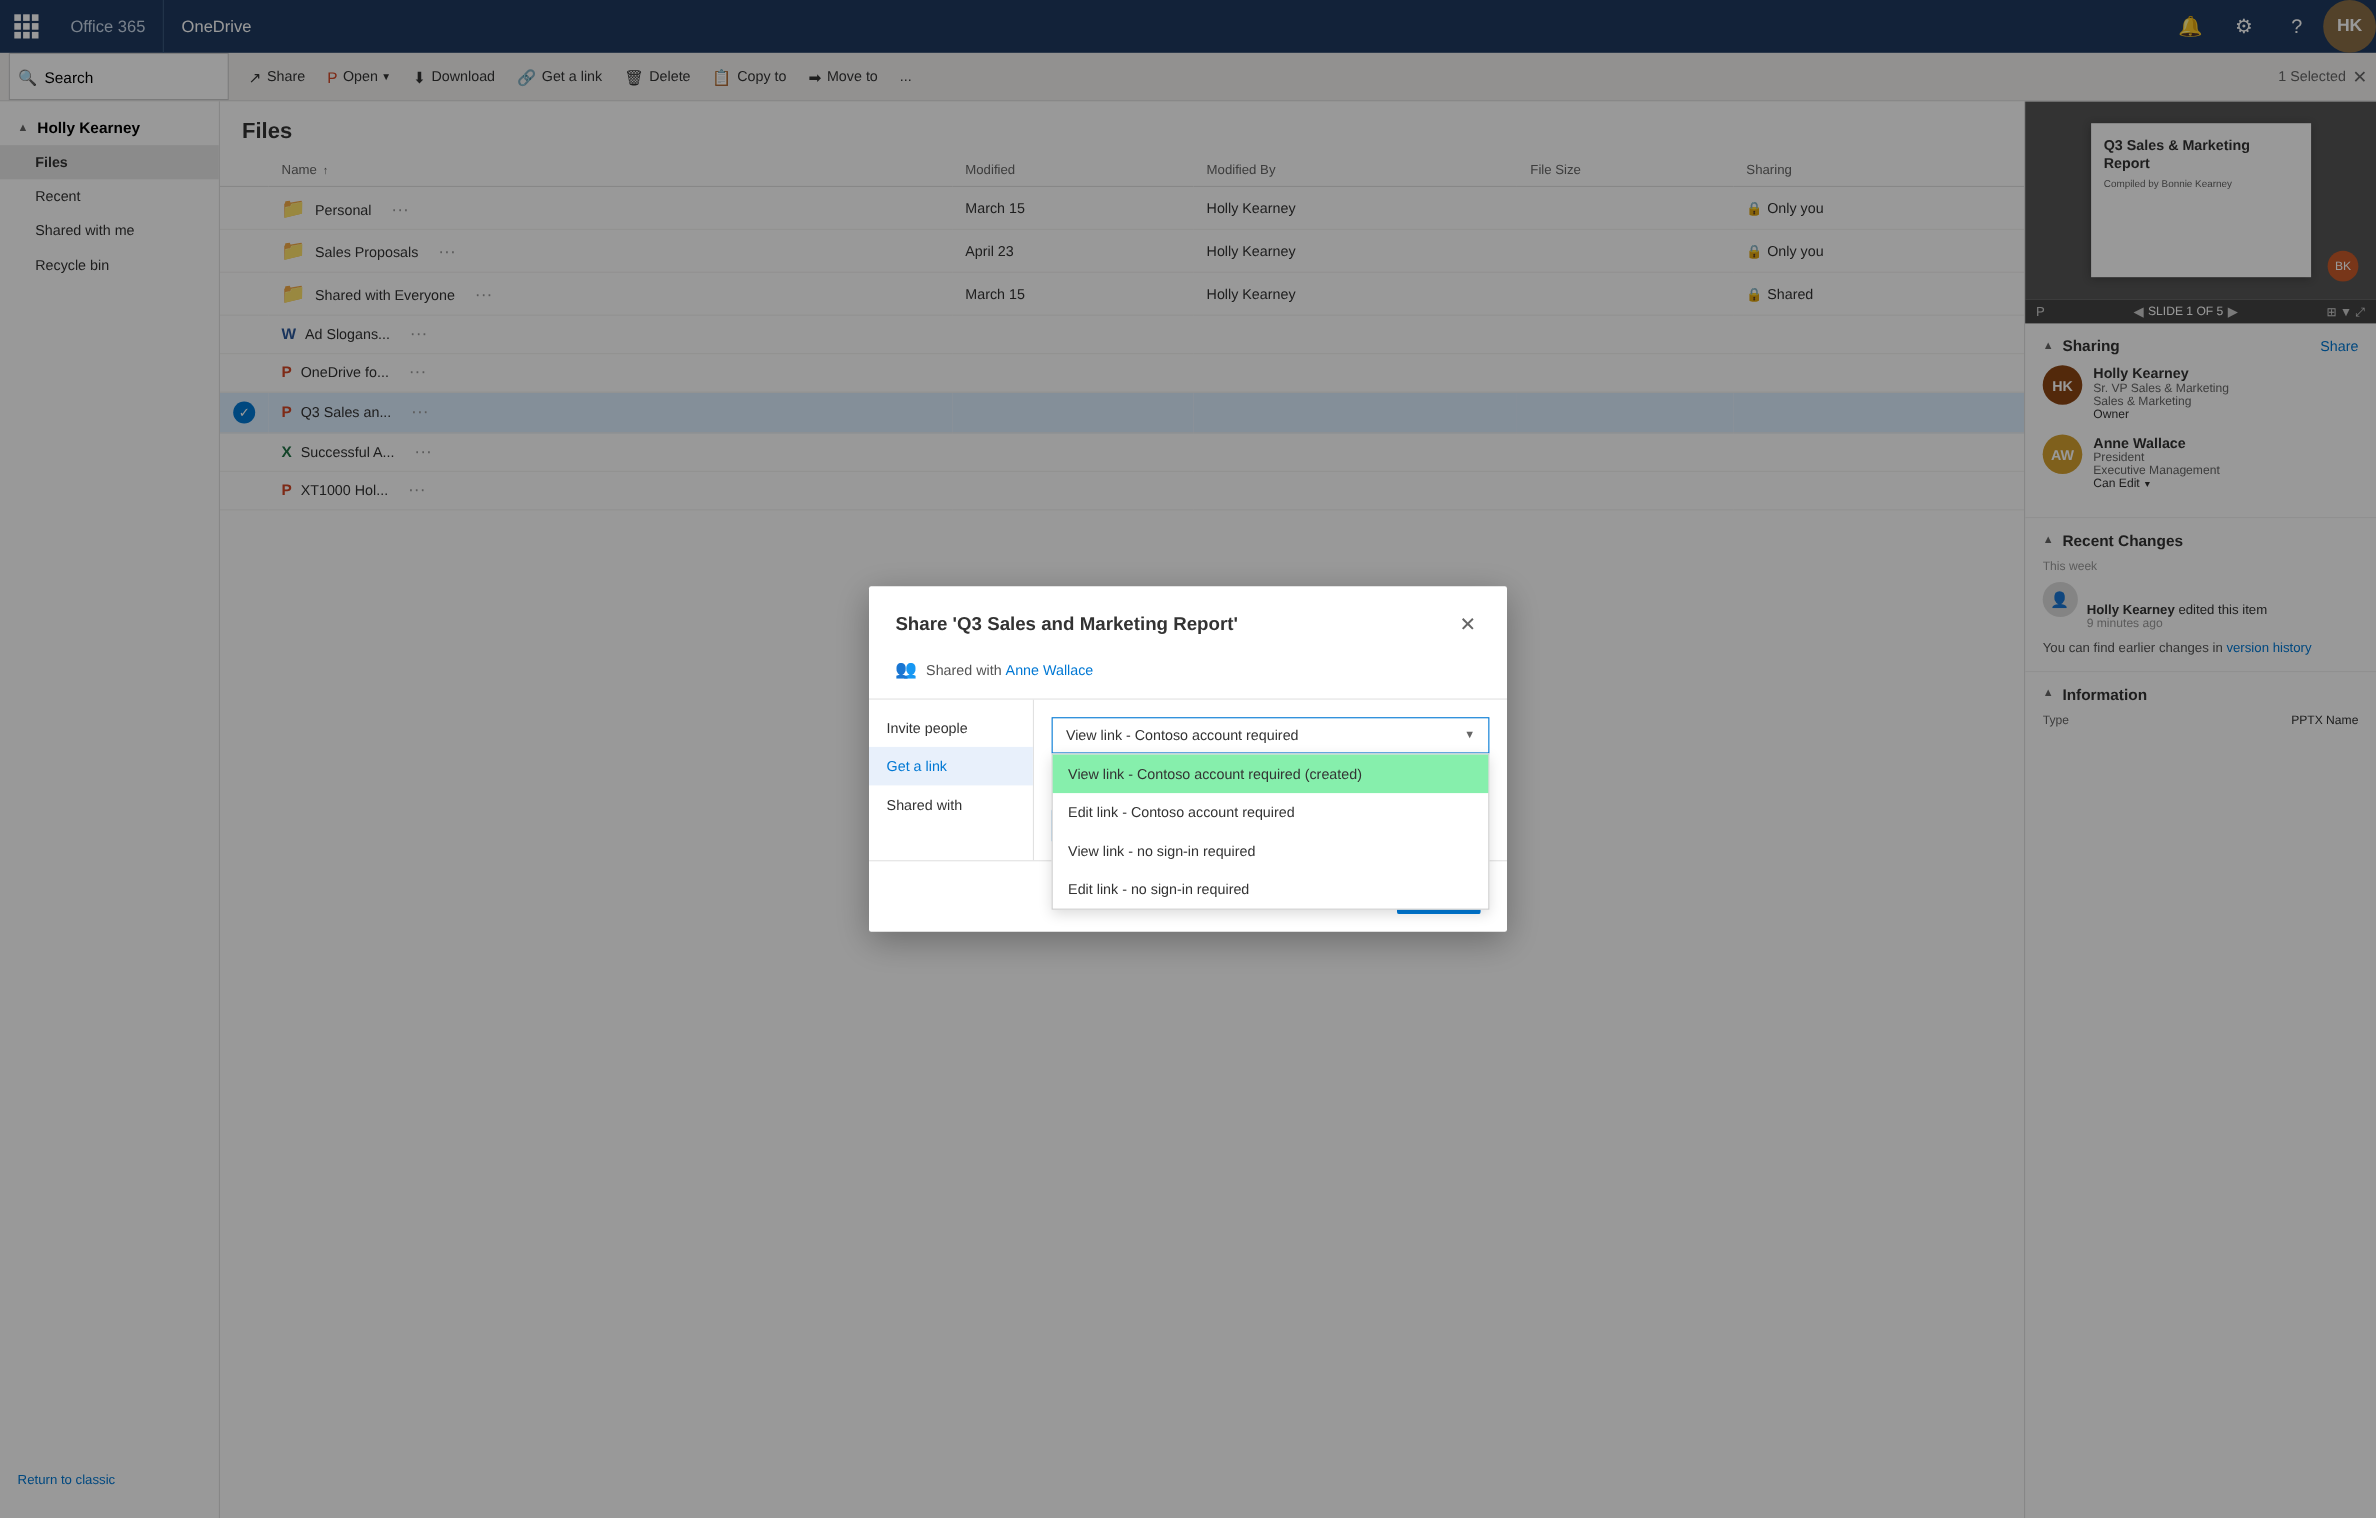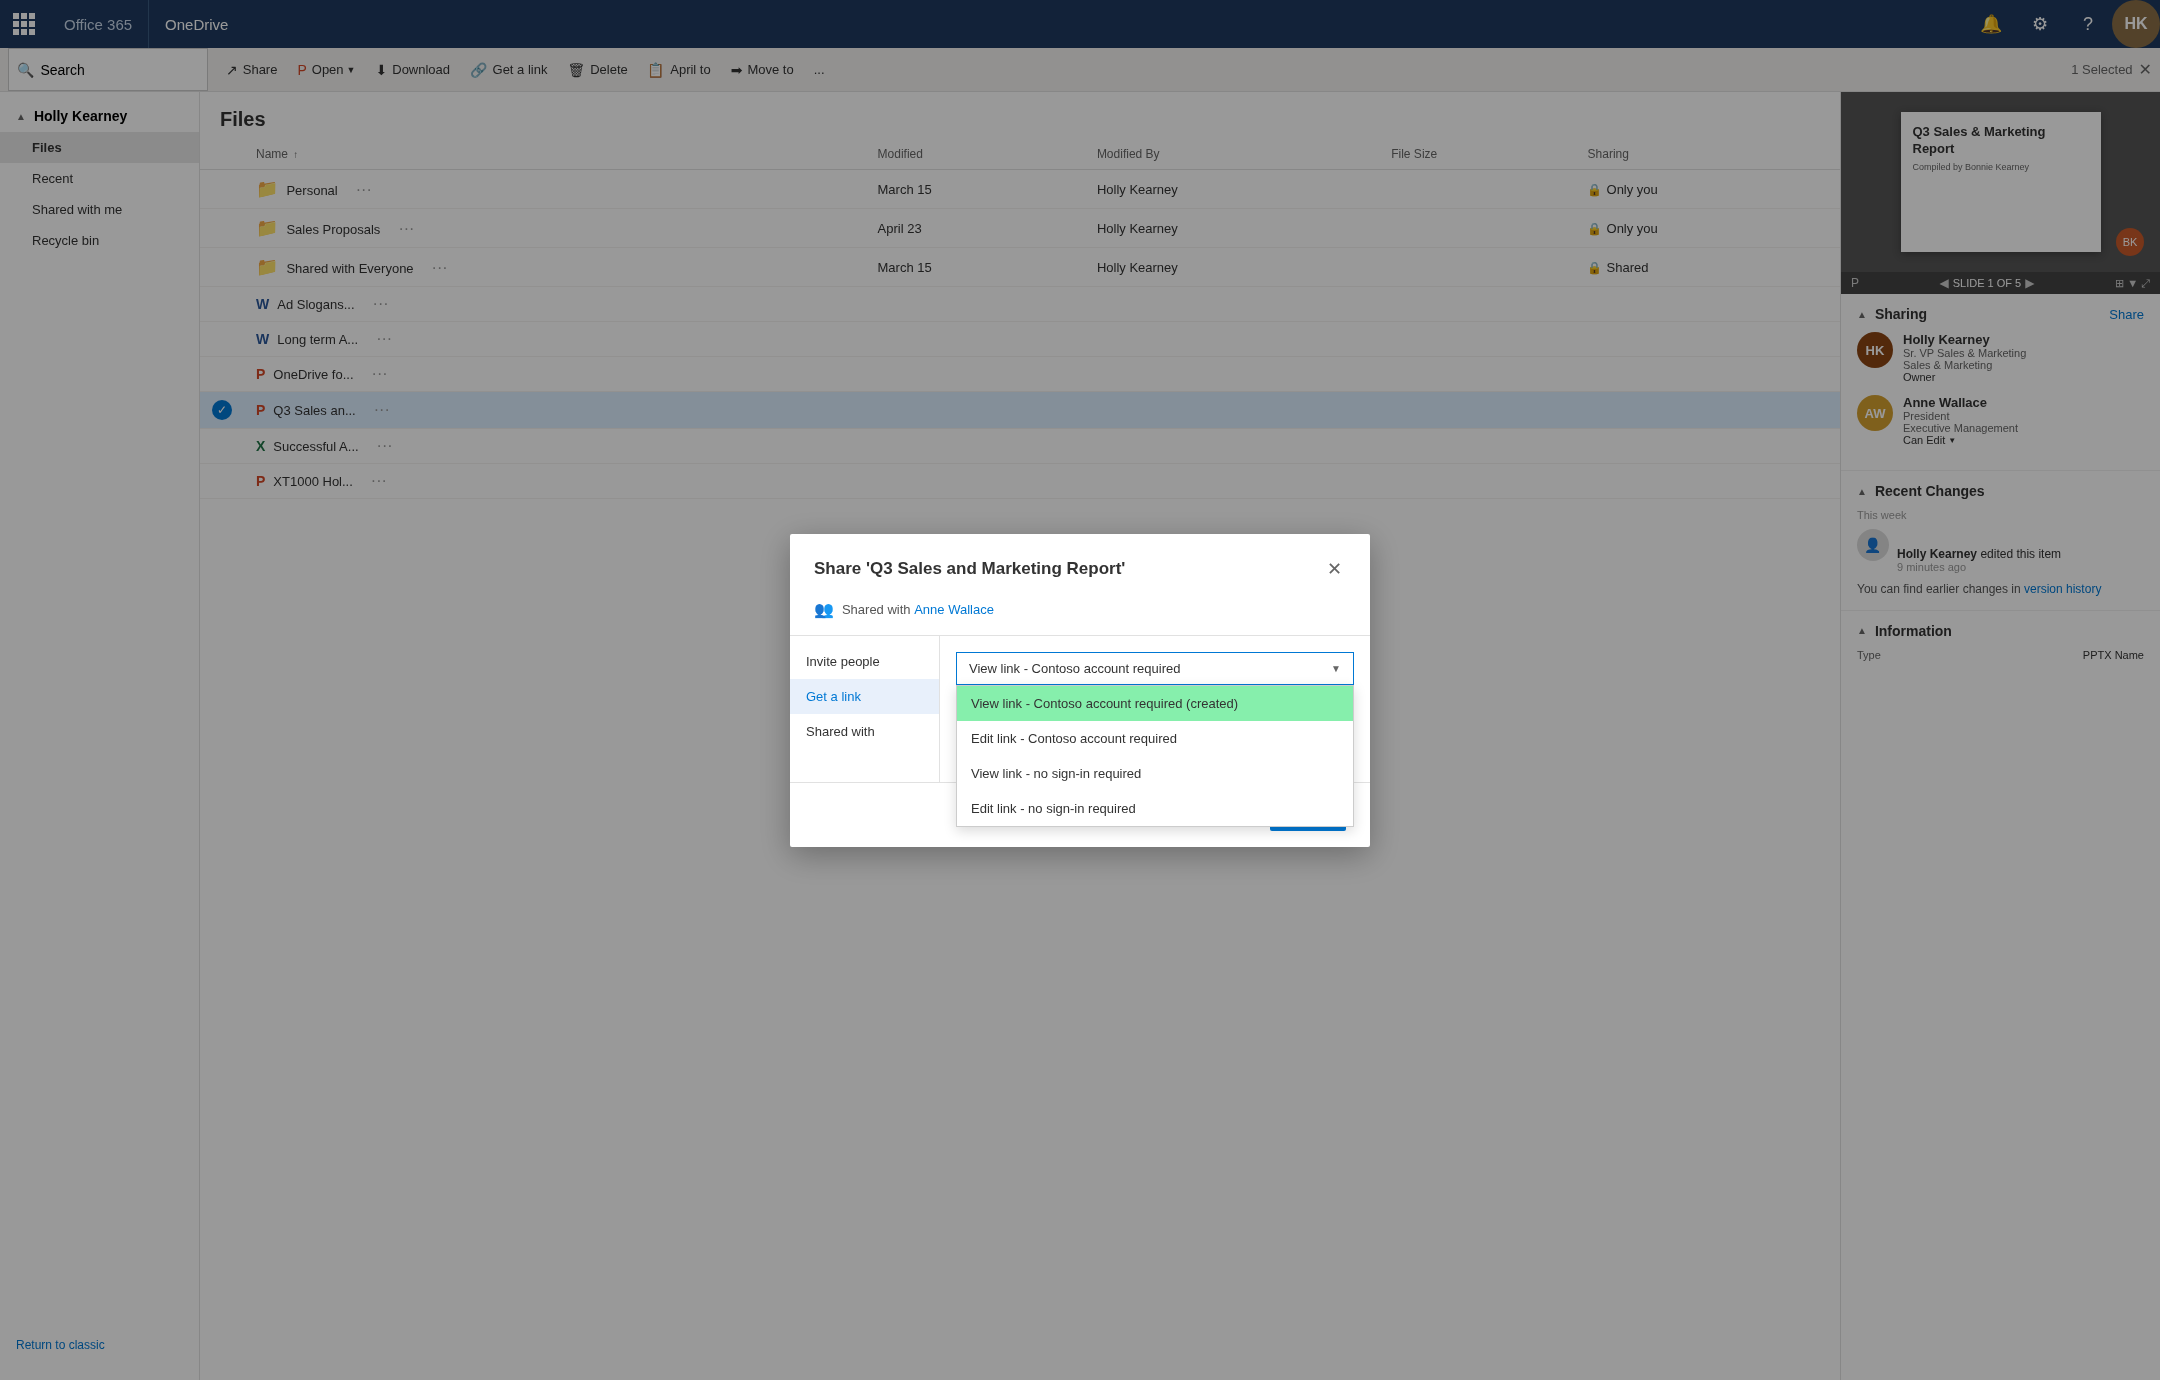--- a/index.html
+++ b/index.html
@@ -577,21 +577,21 @@
   <div class="cmd-btn">
     <span class="cmd-icon">🔗</span>
     <span>Get a link</span>
   </div>
   <div class="cmd-btn">
     <span class="cmd-icon">🗑</span>
     <span>Delete</span>
   </div>
   <div class="cmd-btn">
     <span class="cmd-icon">📋</span>
-    <span>April to</span>
+    <span>Copy to</span>
   </div>
   <div class="cmd-btn">
     <span class="cmd-icon">➡</span>
     <span>Move to</span>
   </div>
   <div class="cmd-btn">
     <span>...</span>
   </div>
   <div class="selected-info">
     <span>1 Selected</span>
@@ -667,28 +667,20 @@
           <tr>
             <td class="check-col"></td>
             <td><span style="margin-right: 8px; color: rgb(43, 87, 154); font-weight: bold; font-size: 14px;">W</span><span>Ad Slogans...</span><span class="more-btn" style="margin-left: 12px;">···</span></td>
             <td></td>
             <td></td>
             <td></td>
             <td></td>
           </tr>
           <tr>
             <td class="check-col"></td>
-            <td><span style="margin-right: 8px; color: rgb(43, 87, 154); font-weight: bold; font-size: 14px;">W</span><span>Long term A...</span><span class="more-btn" style="margin-left: 12px;">···</span></td>
-            <td></td>
-            <td></td>
-            <td></td>
-            <td></td>
-          </tr>
-          <tr>
-            <td class="check-col"></td>
             <td><span style="margin-right: 8px; color: rgb(210, 71, 38); font-weight: bold; font-size: 14px;">P</span><span>OneDrive fo...</span><span class="more-btn" style="margin-left: 12px;">···</span></td>
             <td></td>
             <td></td>
             <td></td>
             <td></td>
           </tr>
           <tr class="selected">
             <td class="check-col">
               <div class="check-circle">✓</div>
             </td>

